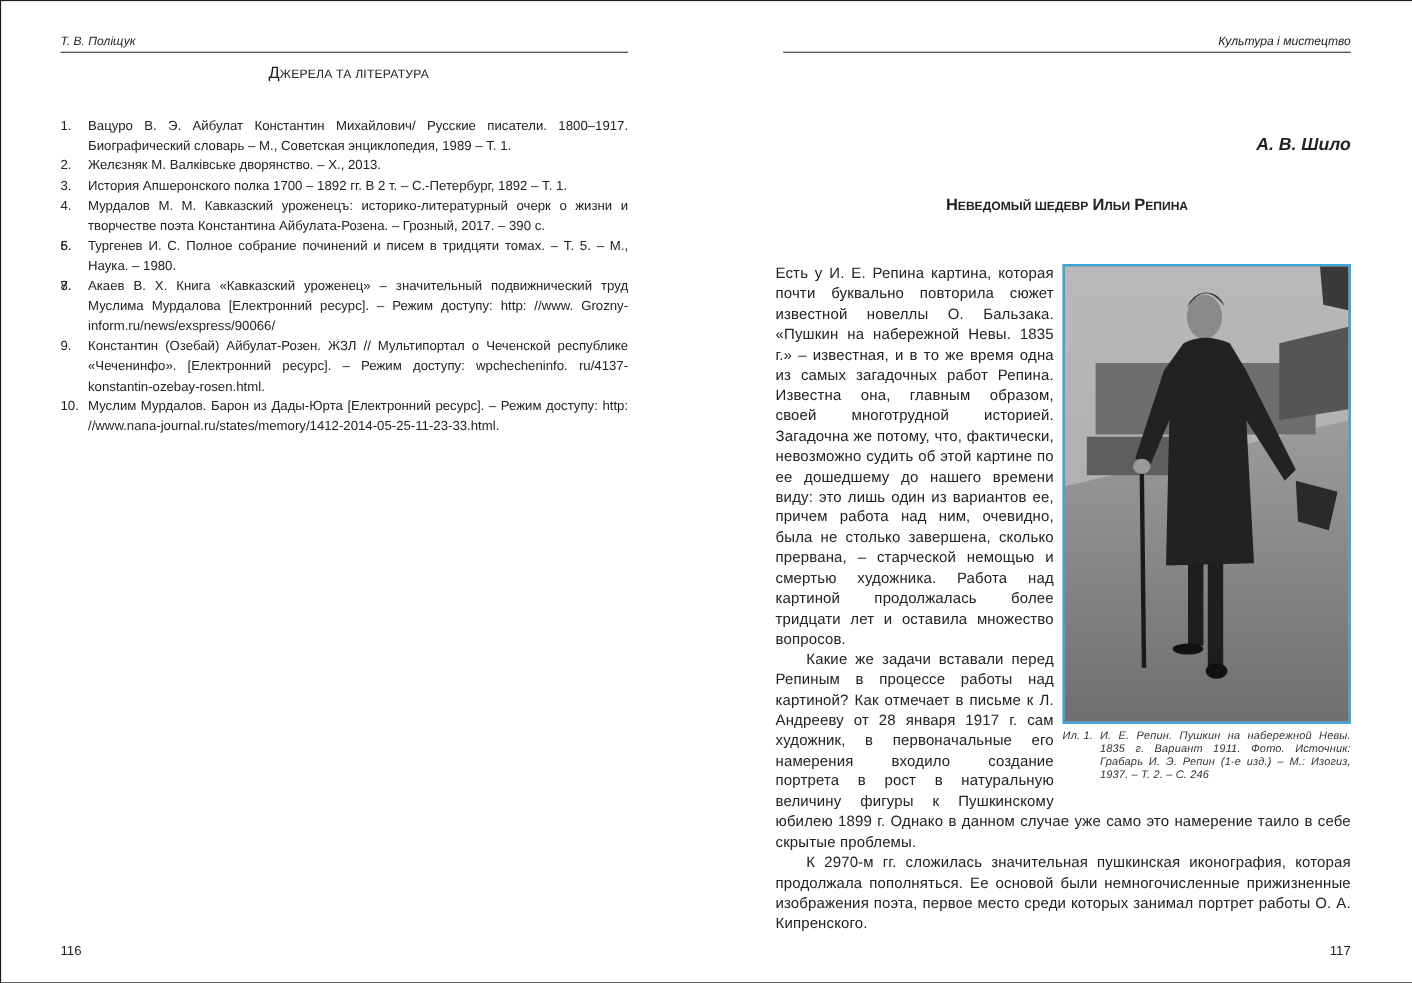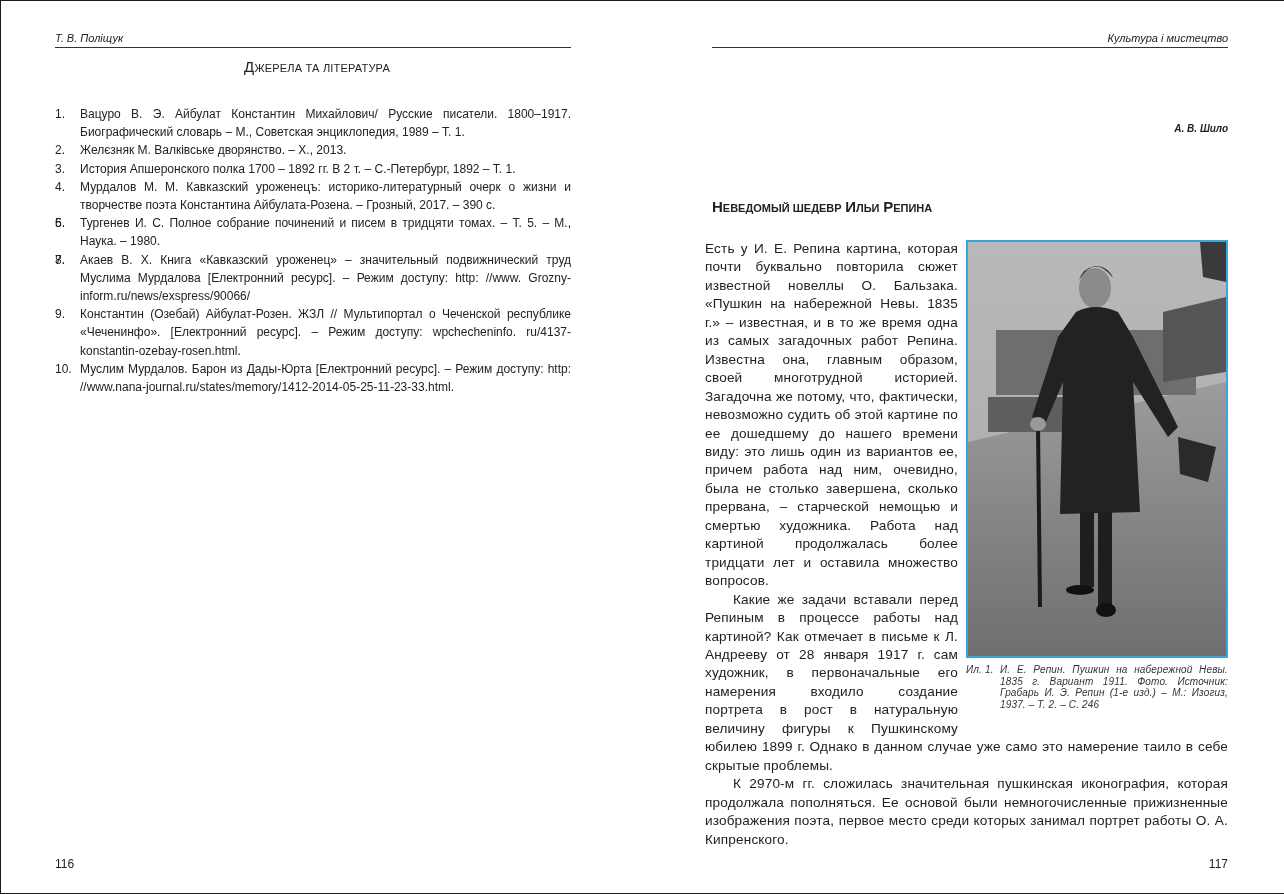--- a/index.html
+++ b/index.html
@@ -39,24 +39,24 @@
   }
   ol.refs li { position: relative; padding-left: 25px; text-align: justify; }
   ol.refs li .num { position: absolute; left: 0; top: 0; }
 
   .folio { position: absolute; top: 856px; font-size: 12px; }
   .page-left .folio { left: 0; }
   .page-right .folio { right: 0; }
 
   .author {
     position: absolute; top: 122px; right: 0;
-    font-weight: bold; font-style: italic; font-size: 10px;
+    font-weight: bold; font-style: italic; font-size: 16px;
   }
   .article-title {
-    position: absolute; top: 197px; left: 0; width: 516px; text-align: left;
+    position: absolute; top: 177px; left: 0; width: 516px; text-align: center;
     font-weight: bold; font-size: 13px;
   }
   .article-title .big { font-size: 15px; }
   .article-title .sm { font-size: 11px; text-transform: uppercase; }
 
   .body-text {
     position: absolute; top: 239px; left: -7px; width: 523px;
     font-size: 13.6px; line-height: 18.45px; text-align: justify;
     letter-spacing: 0.15px;
   }

